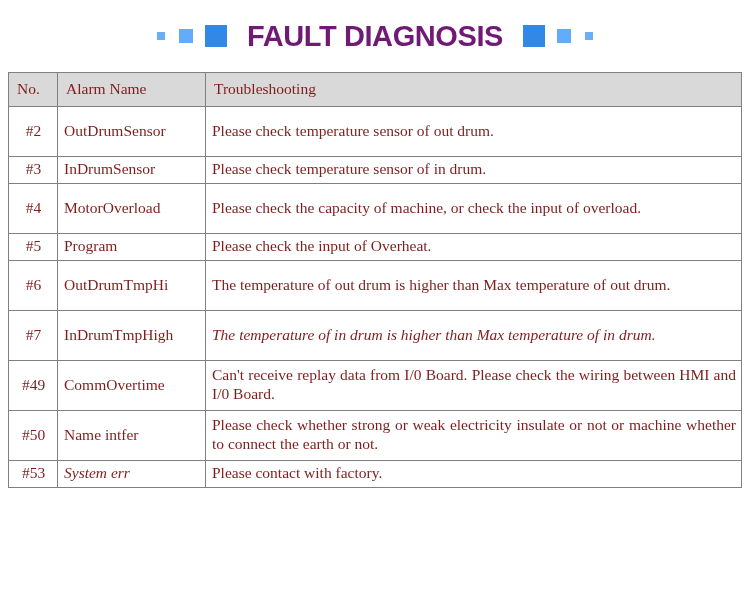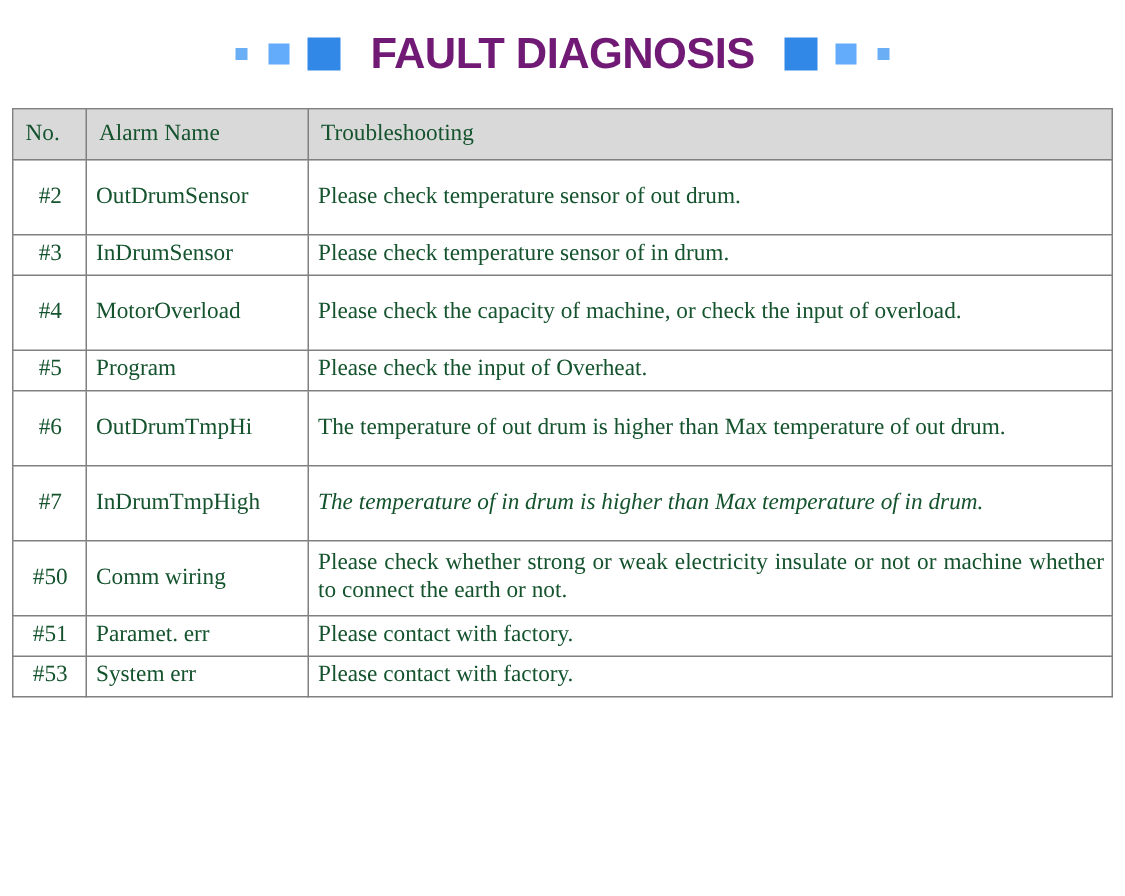--- a/index.html
+++ b/index.html
@@ -53,21 +53,21 @@
   .table-wrap {
     padding: 0 8px;
     box-sizing: border-box;
     width: 750px;
   }
   table.fault {
     border-collapse: collapse;
     width: 734px;
     table-layout: fixed;
     font-size: 15.5px;
-    color: #14532d;
+    color: #7f1d1d;
   }
   table.fault th,
   table.fault td {
     border: 1px solid #808080;
     padding: 2px 5px 3px 6px;
     vertical-align: middle;
     line-height: 1.2;
   }
   table.fault thead th {
     background: #d9d9d9;
@@ -163,29 +163,29 @@
           <td class="no" style="border-color: rgb(128, 128, 128);">#6</td>
           <td class="name" style="border-color: rgb(128, 128, 128);">OutDrumTmpHi</td>
           <td class="fix" style="border-color: rgb(128, 128, 128);">The temperature of out drum is higher than Max temperature of out drum.</td>
         </tr>
         <tr class="two-line">
           <td class="no" style="border-color: rgb(128, 128, 128);">#7</td>
           <td class="name" style="border-color: rgb(128, 128, 128);">InDrumTmpHigh</td>
           <td class="fix" style="border-color: rgb(128, 128, 128); font-style: italic;">The temperature of in drum is higher than Max temperature of in drum.</td>
         </tr>
         <tr class="two-line">
+          <td class="no" style="border-color: rgb(128, 128, 128);">#49</td>
+          <td class="name" style="border-color: rgb(128, 128, 128);">CommOvertime</td>
+          <td class="fix" style="border-color: rgb(128, 128, 128);">Can't receive replay data from I/0 Board. Please check the wiring between HMI and I/0 Board.</td>
+        </tr>
+        <tr class="two-line">
           <td class="no" style="border-color: rgb(128, 128, 128);">#50</td>
-          <td class="name" style="border-color: rgb(128, 128, 128);">Comm wiring</td>
+          <td class="name" style="border-color: rgb(128, 128, 128);">Name intfer</td>
           <td class="fix" style="border-color: rgb(128, 128, 128); margin-left: 32px;">Please check whether strong or weak electricity insulate or not or machine whether to connect the earth or not.</td>
         </tr>
         <tr class="one-line">
-          <td class="no" style="border-color: rgb(128, 128, 128);">#51</td>
-          <td class="name" style="border-color: rgb(128, 128, 128);">Paramet. err</td>
-          <td class="fix single" style="border-color: rgb(128, 128, 128);">Please contact with factory.</td>
-        </tr>
-        <tr class="one-line">
           <td class="no" style="border-color: rgb(128, 128, 128);">#53</td>
-          <td class="name" style="border-color: rgb(128, 128, 128);">System err</td>
+          <td class="name" style="border-color: rgb(128, 128, 128); font-style: italic;">System err</td>
           <td class="fix single" style="border-color: rgb(128, 128, 128);">Please contact with factory.</td>
         </tr>
       </tbody>
   </table>
 </div>
 
 </body></html>

